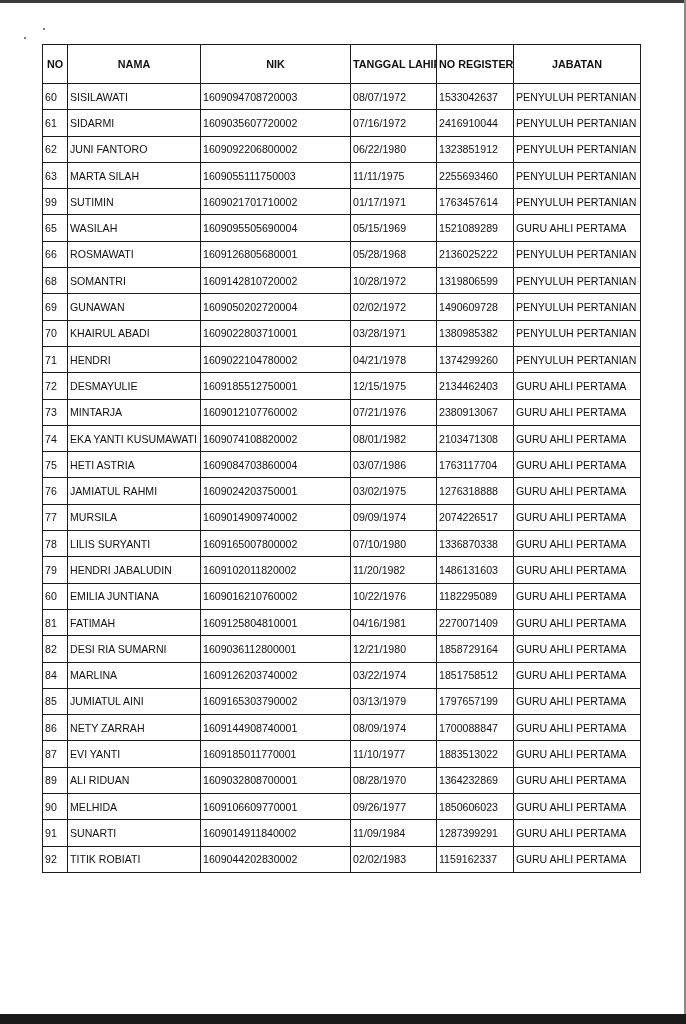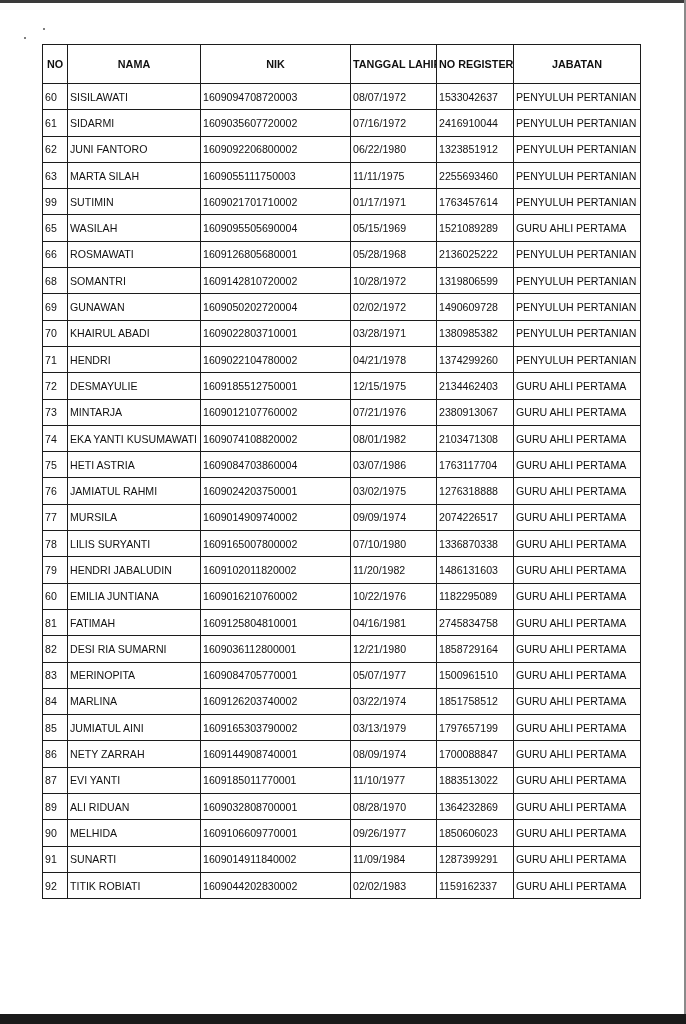--- a/index.html
+++ b/index.html
@@ -214,37 +214,29 @@
         <td>1609016210760002</td>
         <td>10/22/1976</td>
         <td>1182295089</td>
         <td>GURU AHLI PERTAMA</td>
       </tr>
       <tr>
         <td class="no">81</td>
         <td>FATIMAH</td>
         <td>1609125804810001</td>
         <td>04/16/1981</td>
-        <td>2745834758</td>
+        <td>2270071409</td>
         <td>GURU AHLI PERTAMA</td>
       </tr>
       <tr>
         <td class="no">82</td>
         <td>DESI RIA SUMARNI</td>
         <td>1609036112800001</td>
         <td>12/21/1980</td>
         <td>1858729164</td>
-        <td>GURU AHLI PERTAMA</td>
-      </tr>
-      <tr>
-        <td class="no">83</td>
-        <td>MERINOPITA</td>
-        <td>1609084705770001</td>
-        <td>05/07/1977</td>
-        <td>1500961510</td>
         <td>GURU AHLI PERTAMA</td>
       </tr>
       <tr>
         <td class="no">84</td>
         <td>MARLINA</td>
         <td>1609126203740002</td>
         <td>03/22/1974</td>
         <td>1851758512</td>
         <td>GURU AHLI PERTAMA</td>
       </tr>

